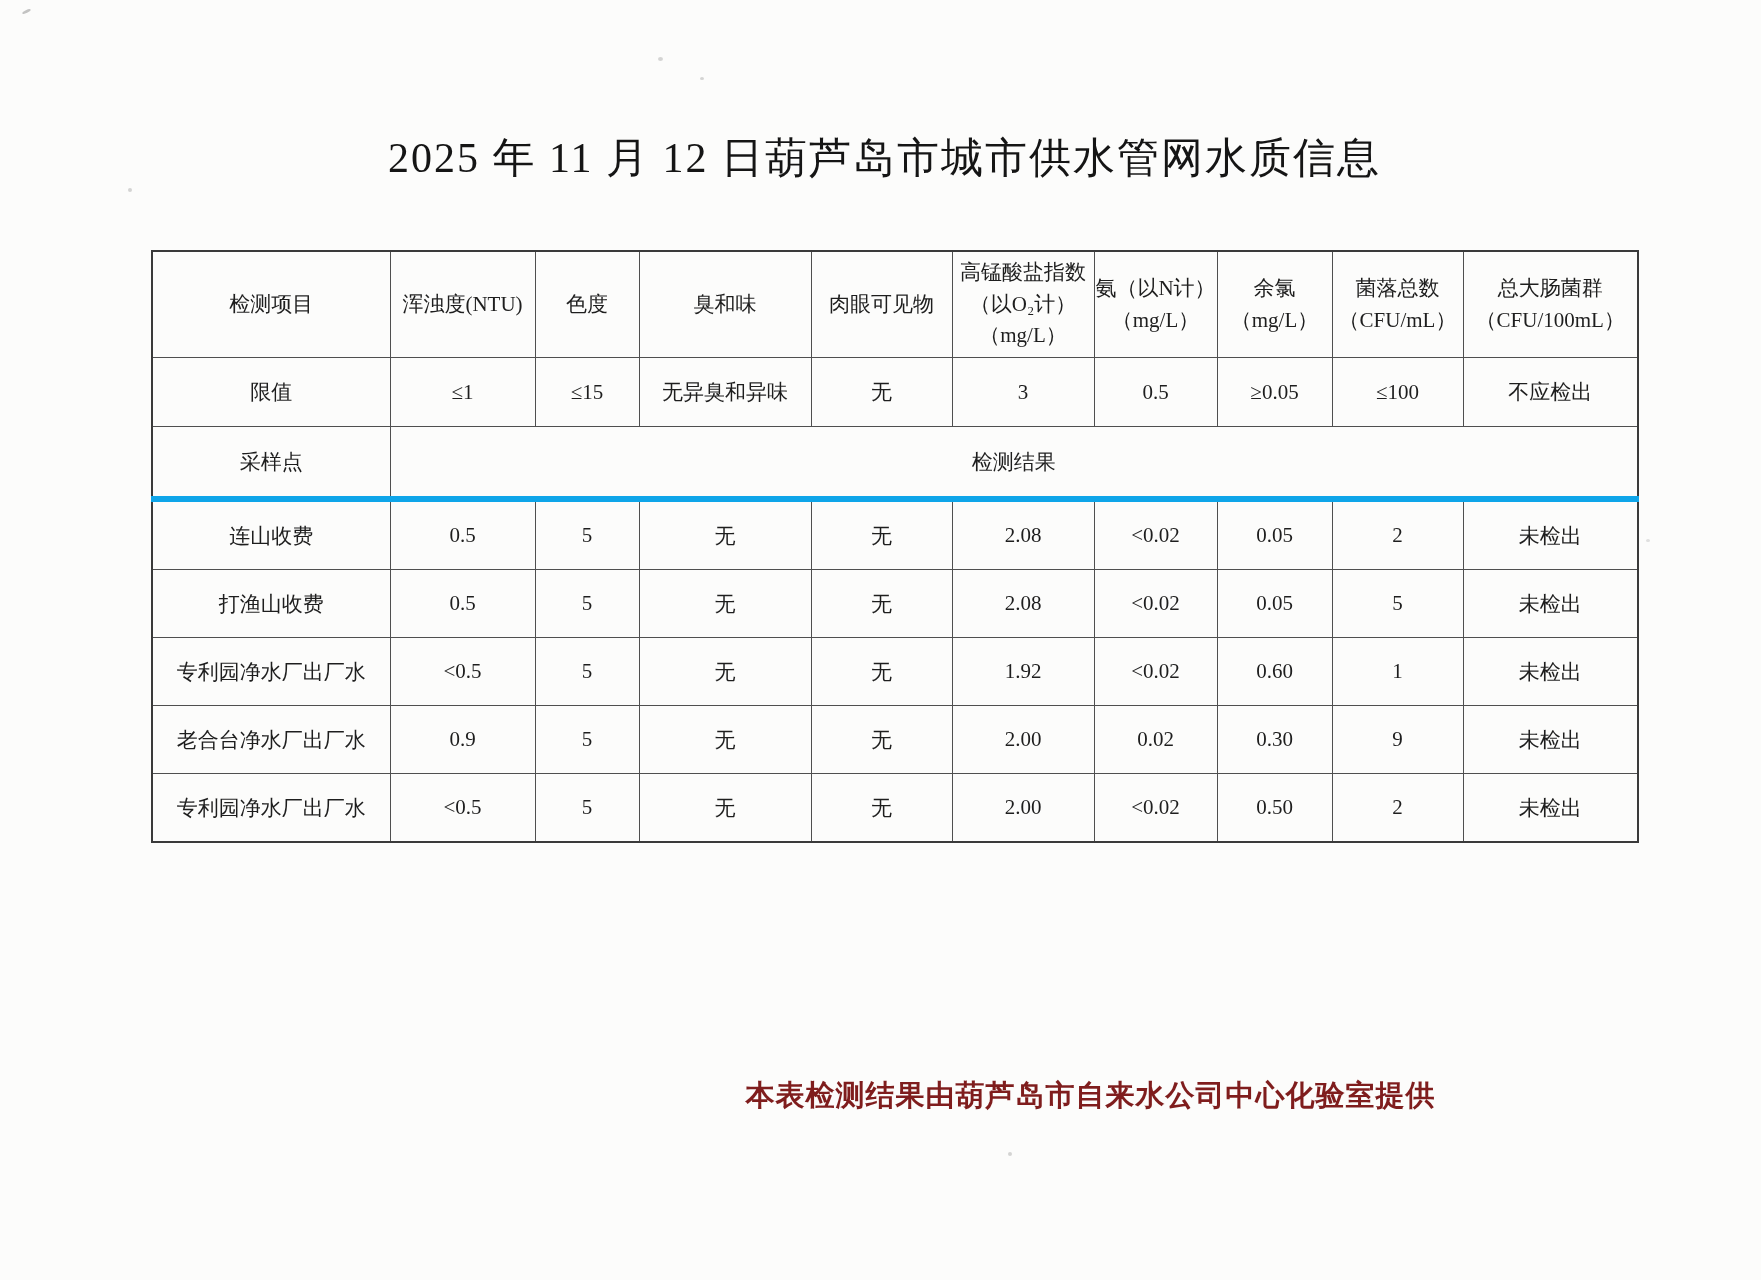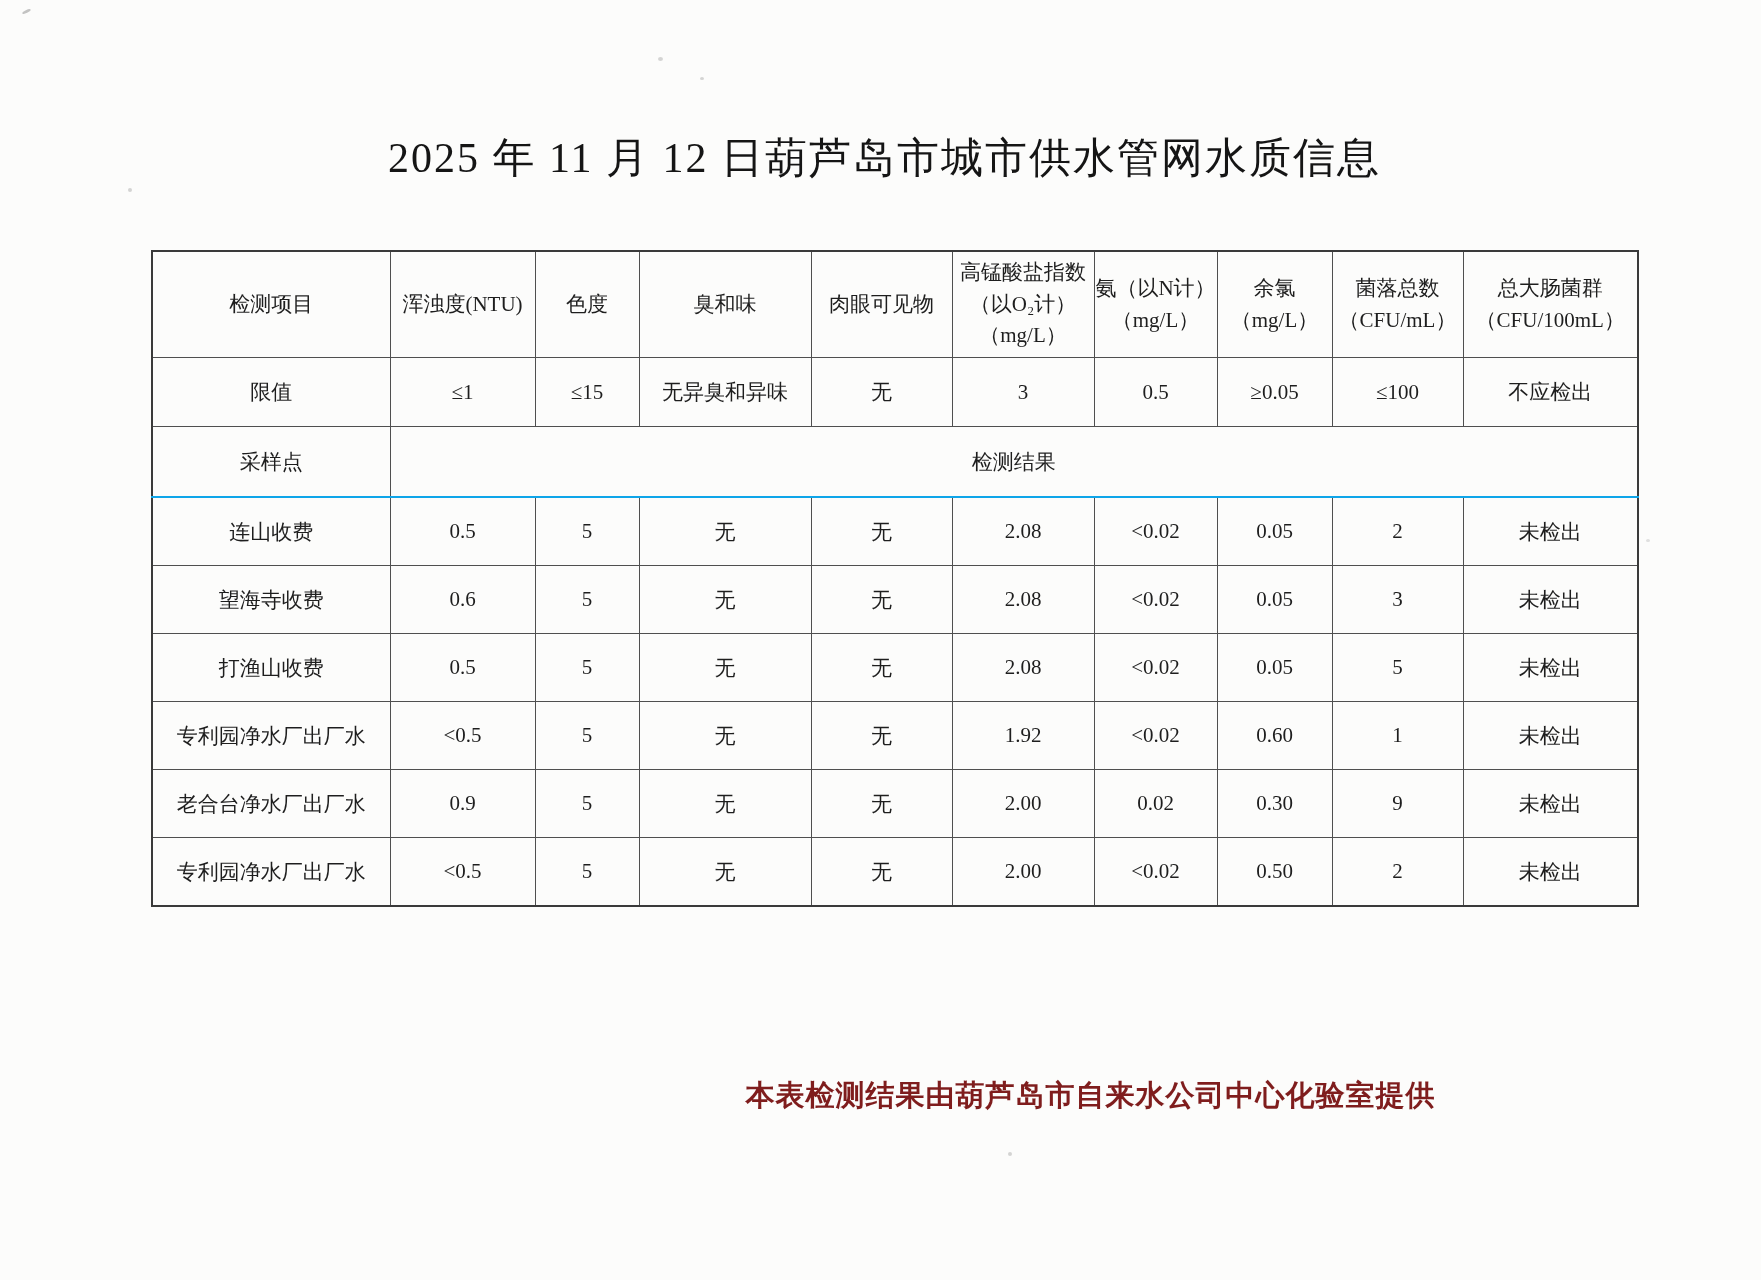--- a/index.html
+++ b/index.html
@@ -45,21 +45,21 @@
   }
   .header-row th {
     height: 105px;
     white-space: pre-line;
     line-height: 1.5;
     font-size: 21px;
   }
   .limit-row td { height: 68px; }
   .sample-row td { height: 69px; }
   .data-row td { height: 67px; }
-  tr.first-data td { border-top: 2px solid #0ea5e9; margin-top: 32px; }
+  tr.first-data td { border-top: 6px solid #0ea5e9; margin-top: 32px; }
   td.amm { text-align: right; padding-right: 18px; }
 
   .footer {
     position: absolute;
     top: 1076px; left: 420px; right: 0;
     text-align: center;
     font-size: 29px;
     font-weight: bold;
     letter-spacing: 1px;
     color: #7f1d1d;
@@ -137,32 +137,20 @@
         <td>无</td>
         <td>无</td>
         <td>2.08</td>
         <td class="amm">&lt;0.02</td>
         <td>0.05</td>
         <td>2</td>
         <td>未检出</td>
       </tr>
 
 
-      <tr class="data-row">
-        <td>望海寺收费</td>
-        <td>0.6</td>
-        <td>5</td>
-        <td>无</td>
-        <td>无</td>
-        <td>2.08</td>
-        <td class="amm">&lt;0.02</td>
-        <td>0.05</td>
-        <td>3</td>
-        <td>未检出</td>
-      </tr>
 
       <tr class="data-row">
         <td>打渔山收费</td>
         <td>0.5</td>
         <td>5</td>
         <td>无</td>
         <td>无</td>
         <td>2.08</td>
         <td class="amm">&lt;0.02</td>
         <td>0.05</td>

